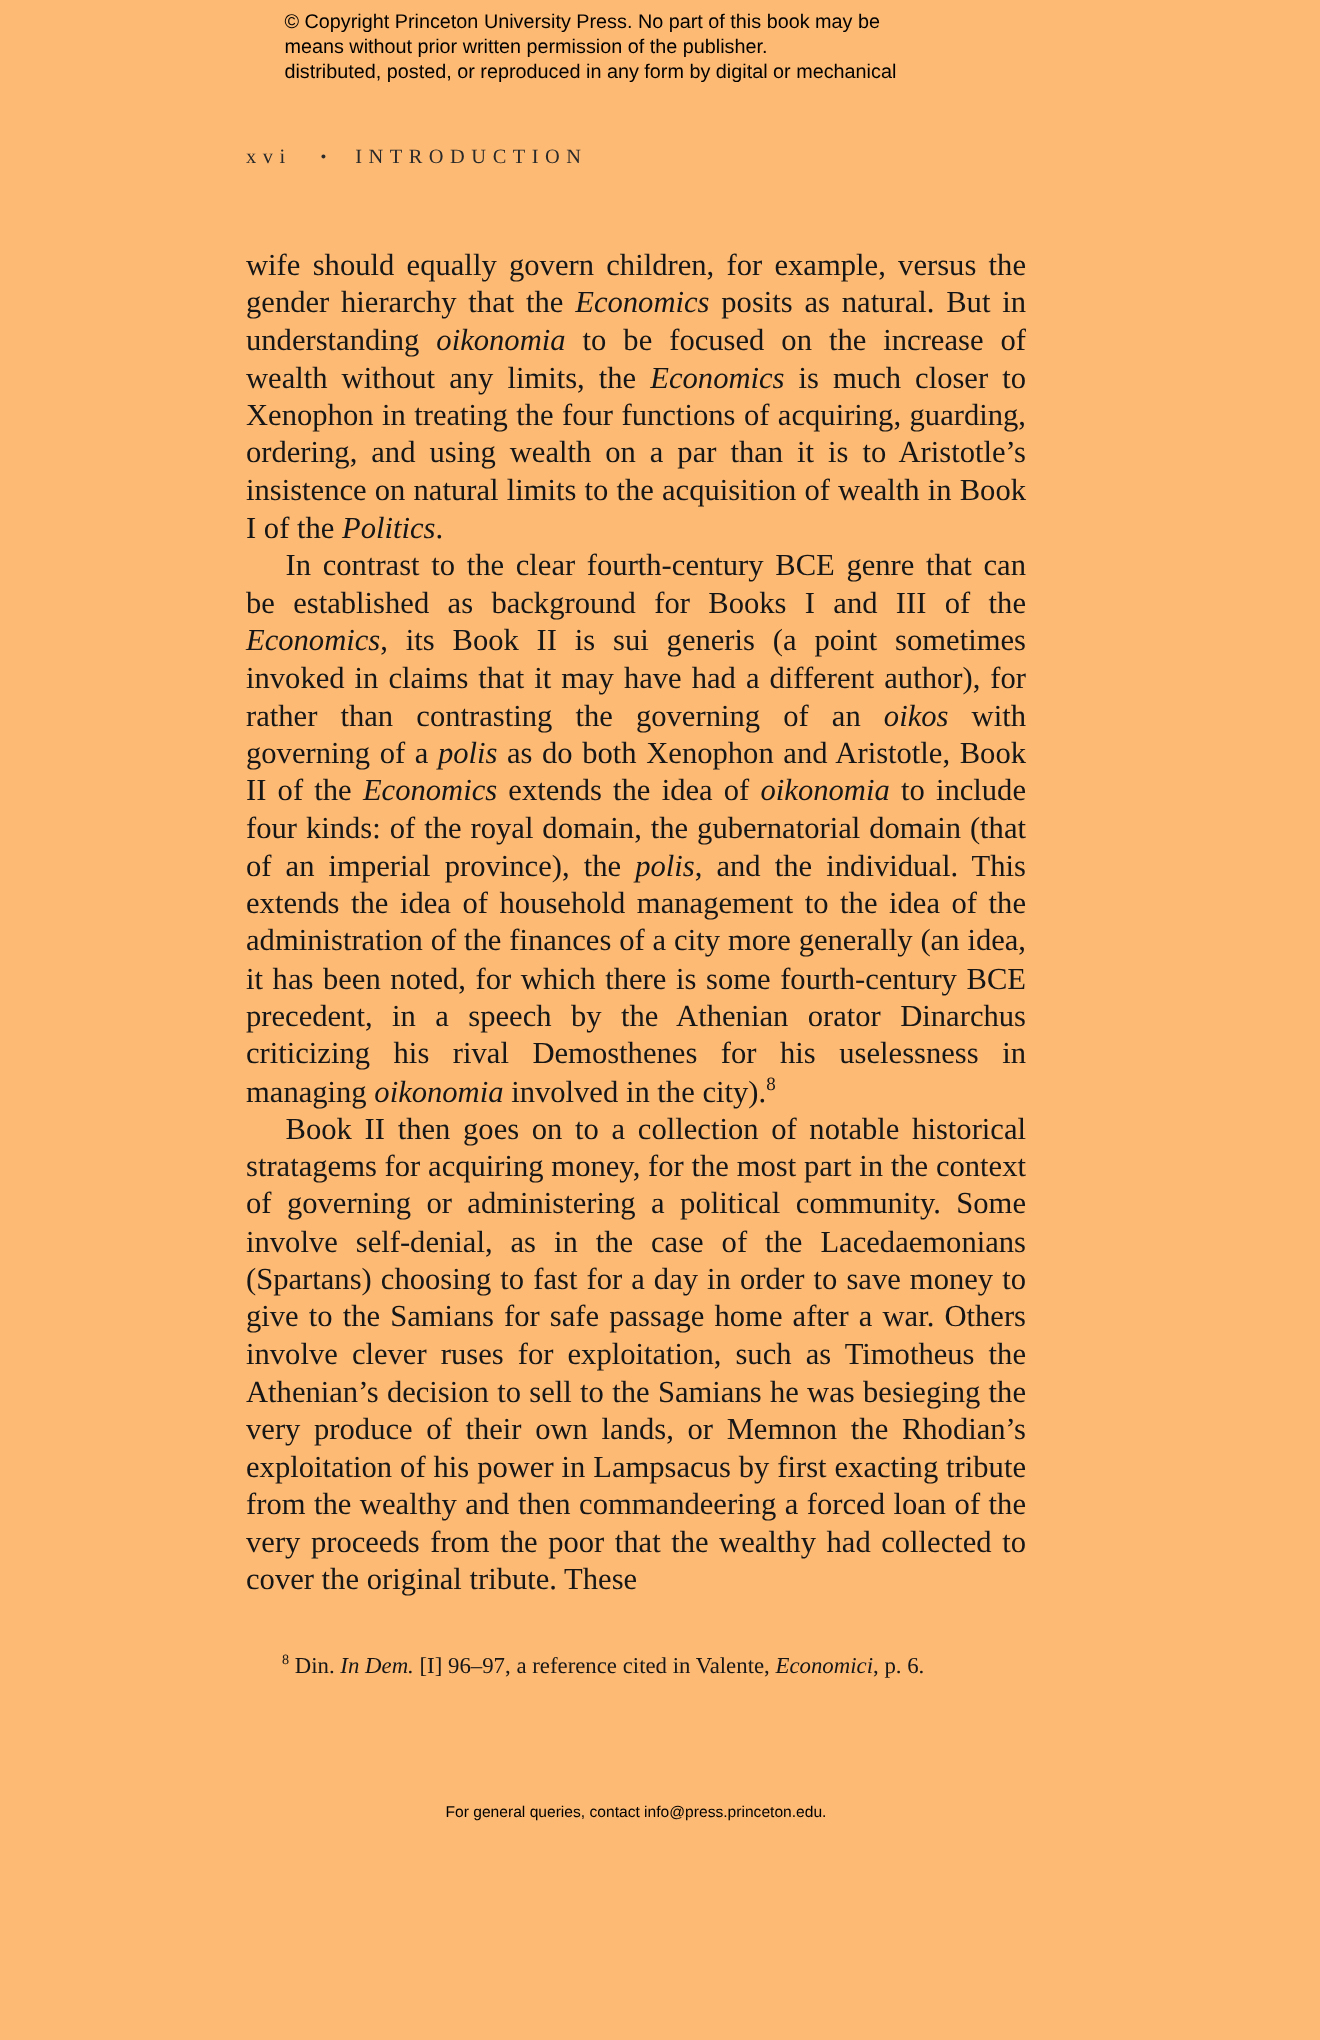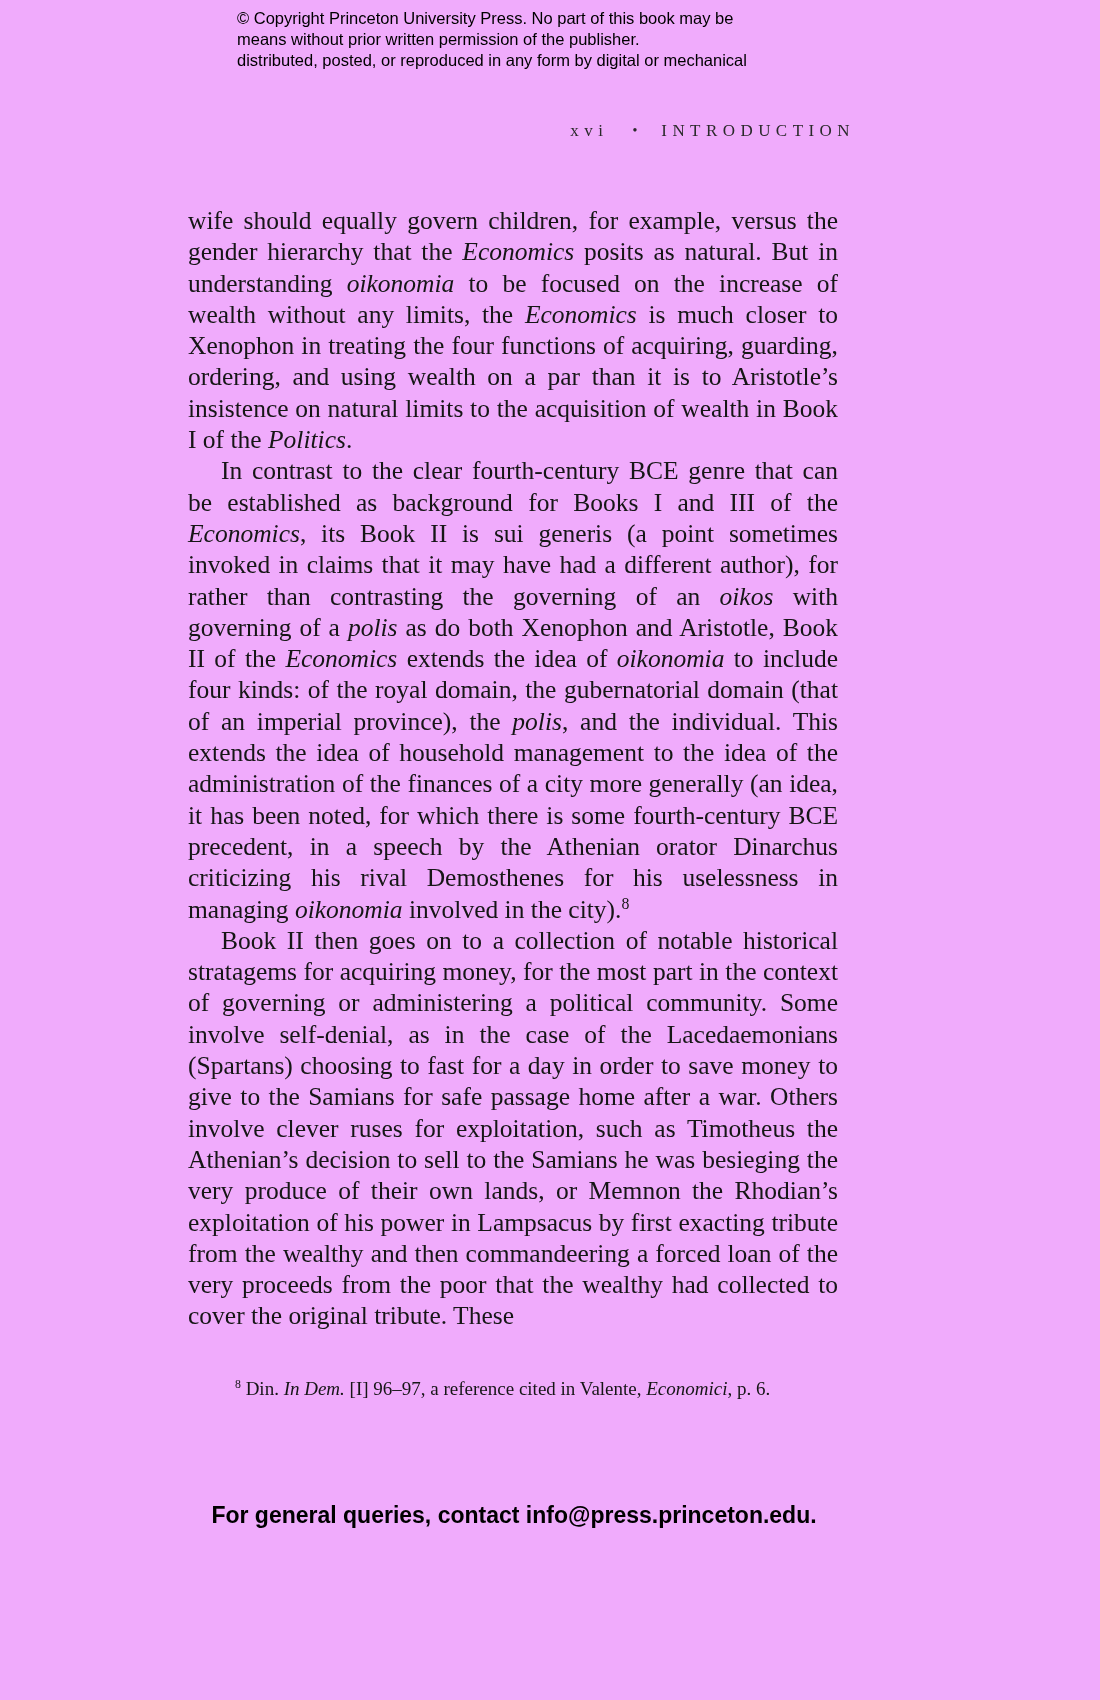--- a/index.html
+++ b/index.html
@@ -11,56 +11,56 @@
     width: 1100px;
     height: 1700px;
     position: relative;
     font-family: "Liberation Serif", serif;
     color: #141414;
     overflow: hidden;
   }
   .page {
     position: absolute;
     inset: 0;
-    background: #f0abfc;
+    background: #fdba74;
   }
   .copyright {
     position: absolute;
     top: 8px;
     left: 237px;
     width: 600px;
     font-family: "Liberation Sans", sans-serif;
     font-size: 16.5px;
     line-height: 21px;
     color: #000000;
   }
   .running-head {
     position: absolute;
     top: 121px;
     left: 205px;
     width: 650px;
-    text-align: right;
+    text-align: left;
     font-size: 17px;
     color: #2a2a2a;
   }
   .running-head .pg {
     letter-spacing: 0.32em;
   }
   .running-head .sep {
     margin: 0 24px;
     font-size: 14px;
     vertical-align: 1px;
   }
   .running-head .sect {
     letter-spacing: 0.32em;
   }
   .body-text {
     position: absolute;
     top: 205px;
-    left: 188px;
+    left: 205px;
     width: 650px;
     font-size: 25.5px;
     line-height: 31.3px;
     text-align: justify;
     color: #161616;
   }
   .body-text p {
     margin: 0;
   }
   .body-text p.indent {
@@ -84,27 +84,26 @@
     color: #161616;
     margin-top: 29px;
   }
   .footnote p {
     margin: 0;
     text-indent: 30px;
   }
   .footer {
     position: absolute;
     top: 1502px;
-    left: 189px;
+    left: 205px;
     width: 650px;
     text-align: center;
     font-family: "Liberation Sans", sans-serif;
-    font-size: 23px;
+    font-size: 13px;
     color: #000000;
-    font-weight: bold;
   }
 </style>
 </head>
 <body>
 
 <div class="page">
 
   <header class="copyright">
     <div>© Copyright Princeton University Press. No part of this book may be</div>
     <div>means without prior written permission of the publisher.</div>

